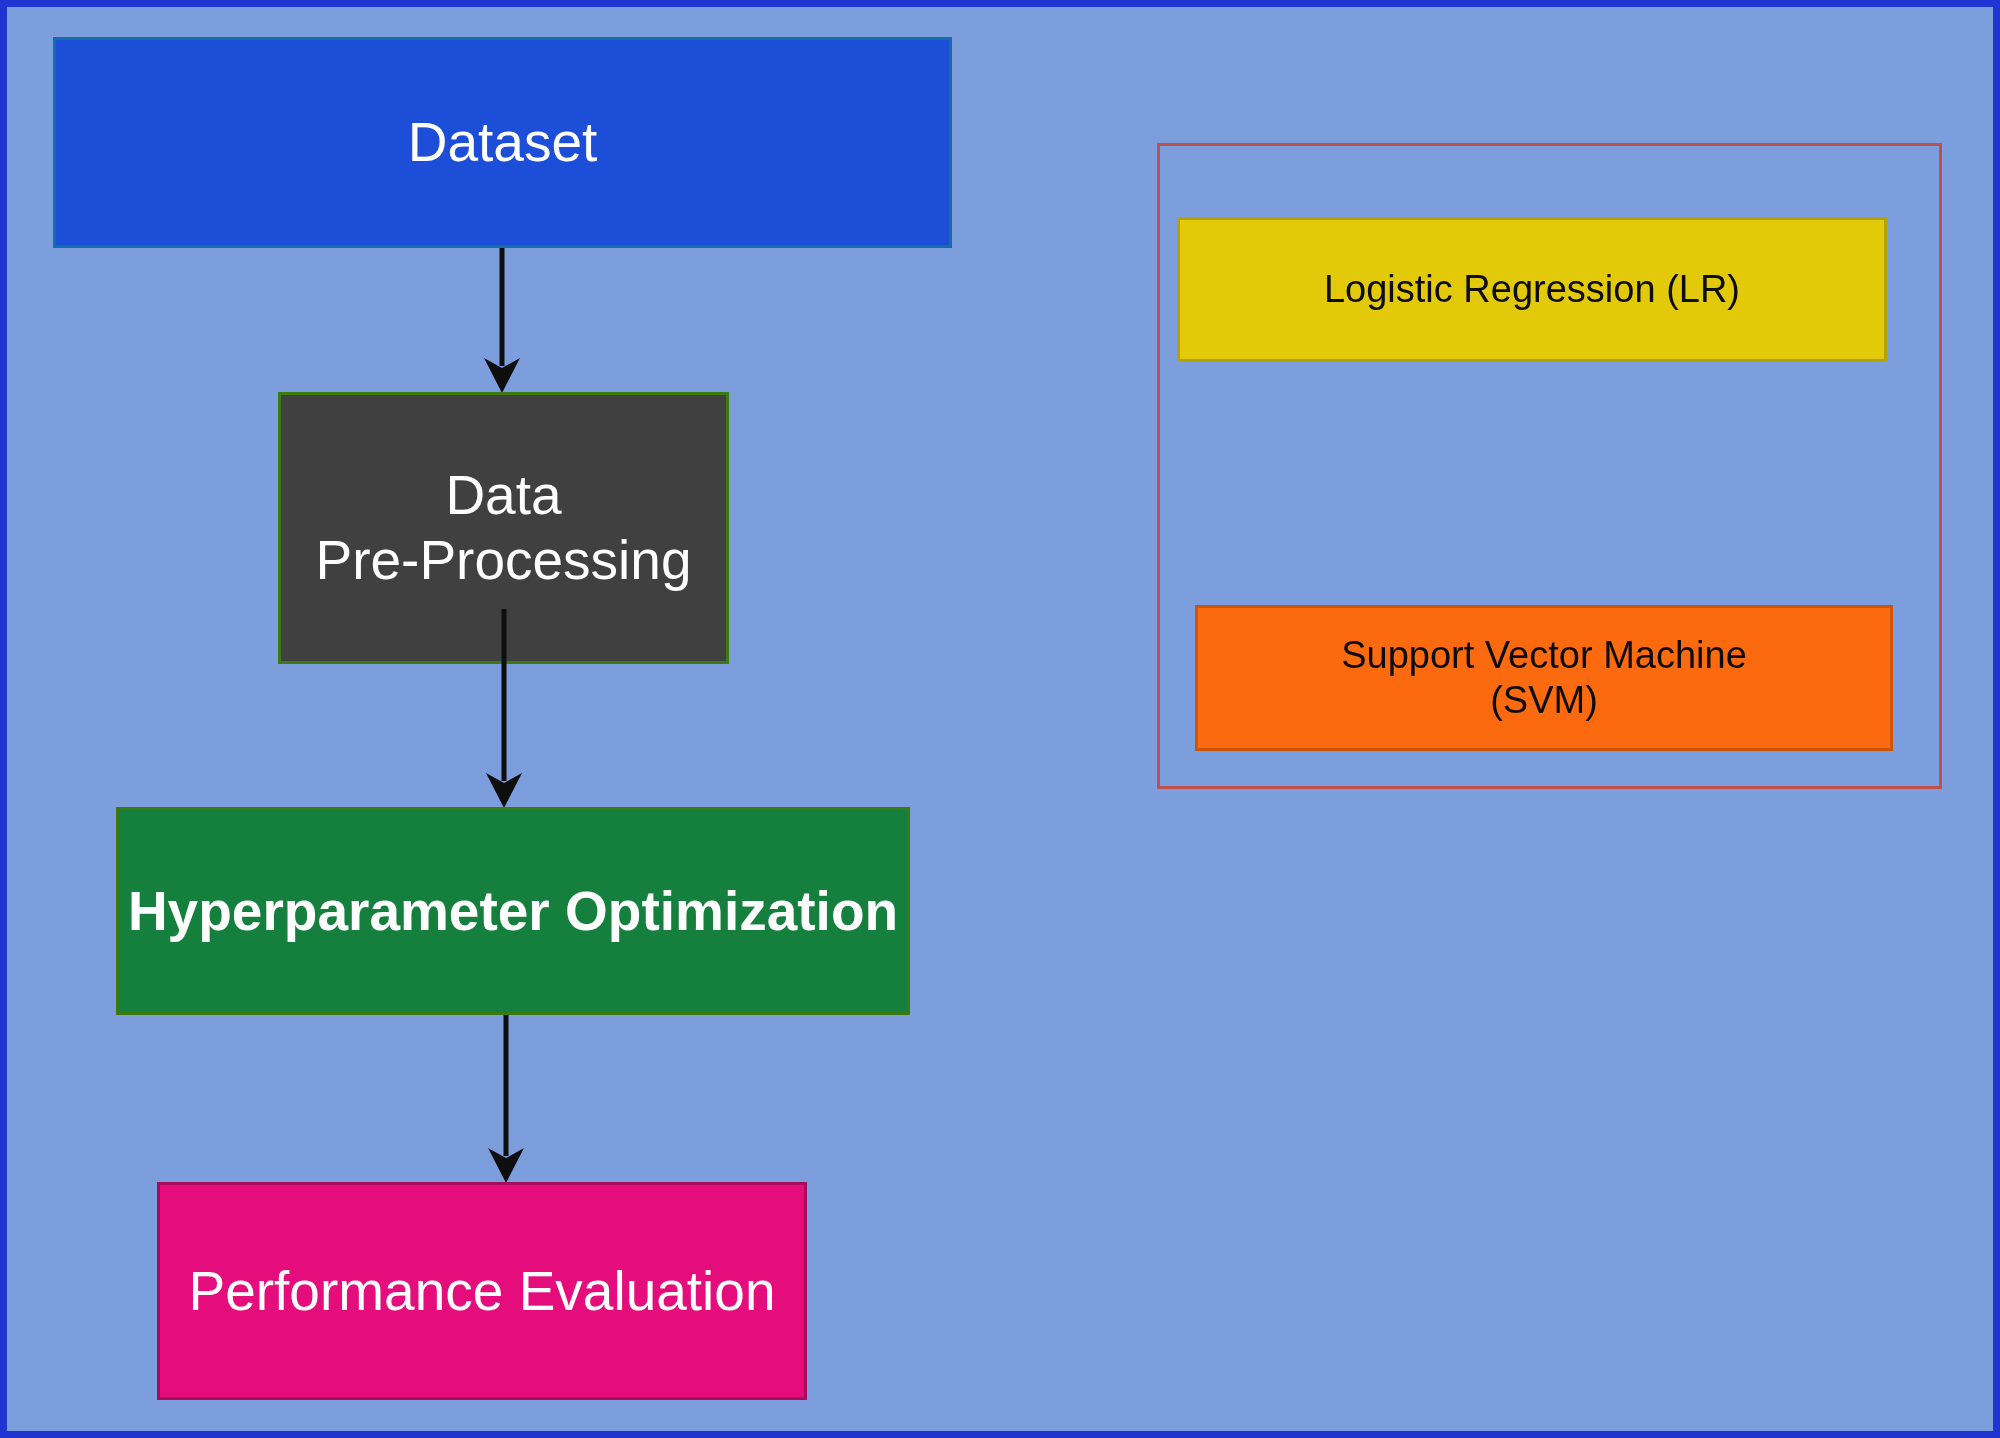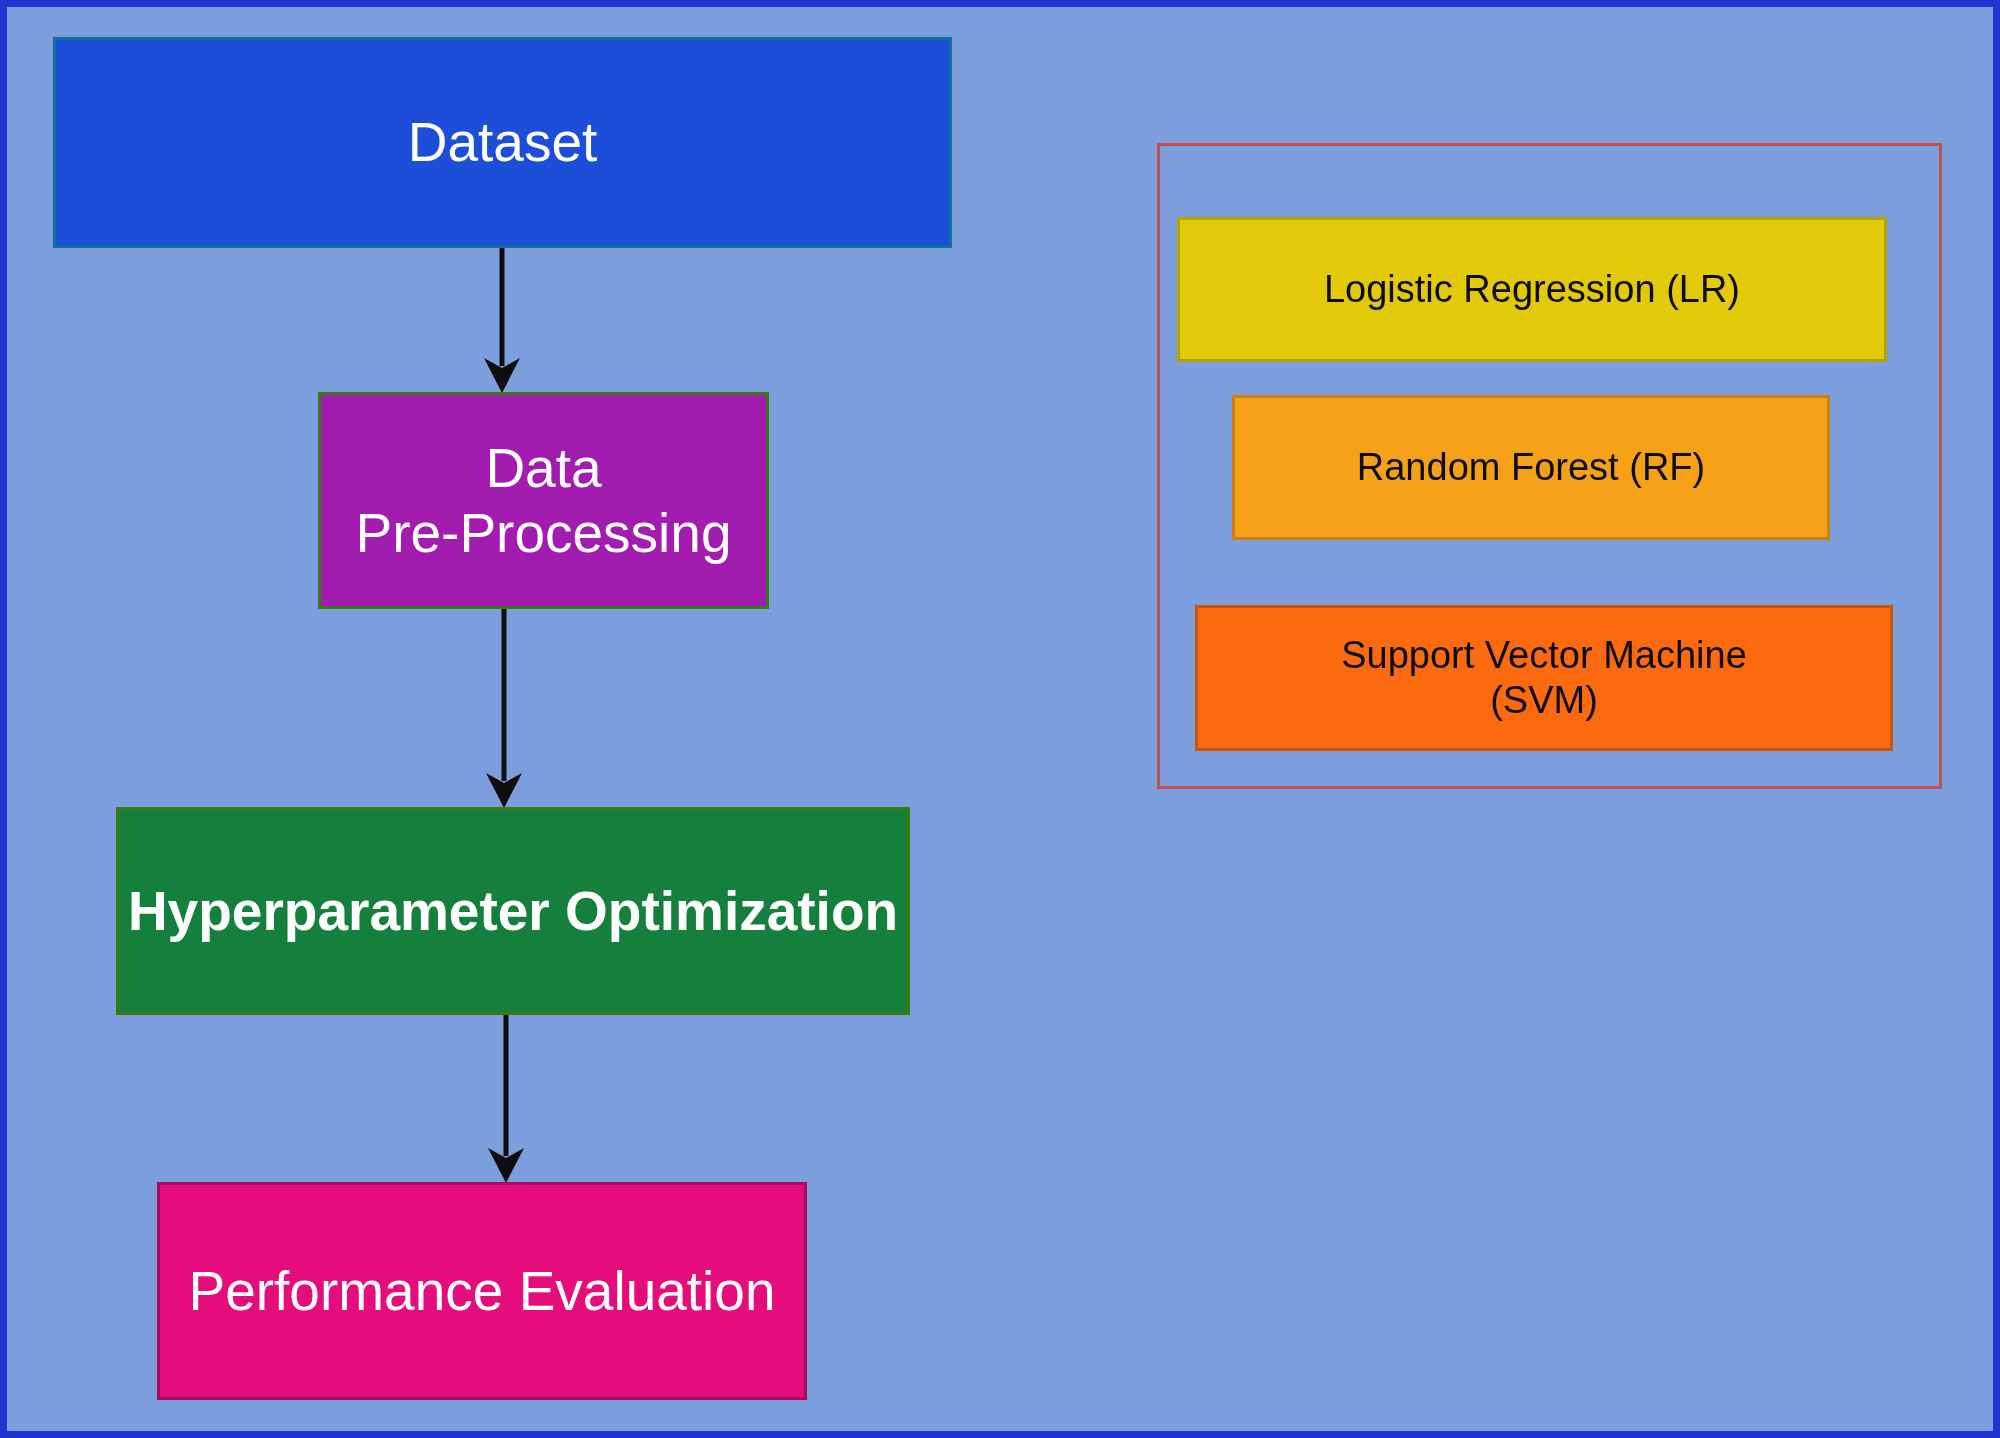--- a/index.html
+++ b/index.html
@@ -34,22 +34,22 @@
     line-height: 1.18;
   }
   .flow-node { color: #fdfdfd; font-size: 55px; }
   .model-node { color: #0d0d0d; font-size: 38px; }
 
   .node-dataset {
     left: 53px; top: 37px; width: 899px; height: 211px;
     background: #1d4ed8; border: 3px solid #0f6fa6;
   }
   .node-preprocessing {
-    left: 278px; top: 392px; width: 451px; height: 217px;
-    background: #a21caf; border: 3px solid #3a7a0f; margin-left: 40px;
+    left: 278px; top: 392px; width: 451px; height: 272px;
+    background: #404040; border: 3px solid #3a7a0f;
   }
   .node-hyperparameter {
     left: 116px; top: 807px; width: 794px; height: 208px;
     background: #15803d; border: 3px solid #3a7a0f; font-weight: bold;
   }
   .node-evaluation {
     left: 157px; top: 1182px; width: 650px; height: 218px;
     background: #e50c7c; border: 3px solid #aa0a5e;
   }
 
@@ -116,23 +116,20 @@
   <div class="node flow-node node-evaluation">
     <span class="label">Performance Evaluation</span>
   </div>
 
   <div class="models-container"></div>
 
   <div class="node model-node node-lr">
     <span class="label">Logistic Regression (LR)</span>
   </div>
 
-  <div class="node model-node node-rf">
-    <span class="label">Random Forest (RF)</span>
-  </div>
 
   <div class="node model-node node-svm">
     <span class="label">Support Vector Machine
 (SVM)</span>
   </div>
 
   <div class="outer-frame"></div>
 </div>
 
 </body></html>

